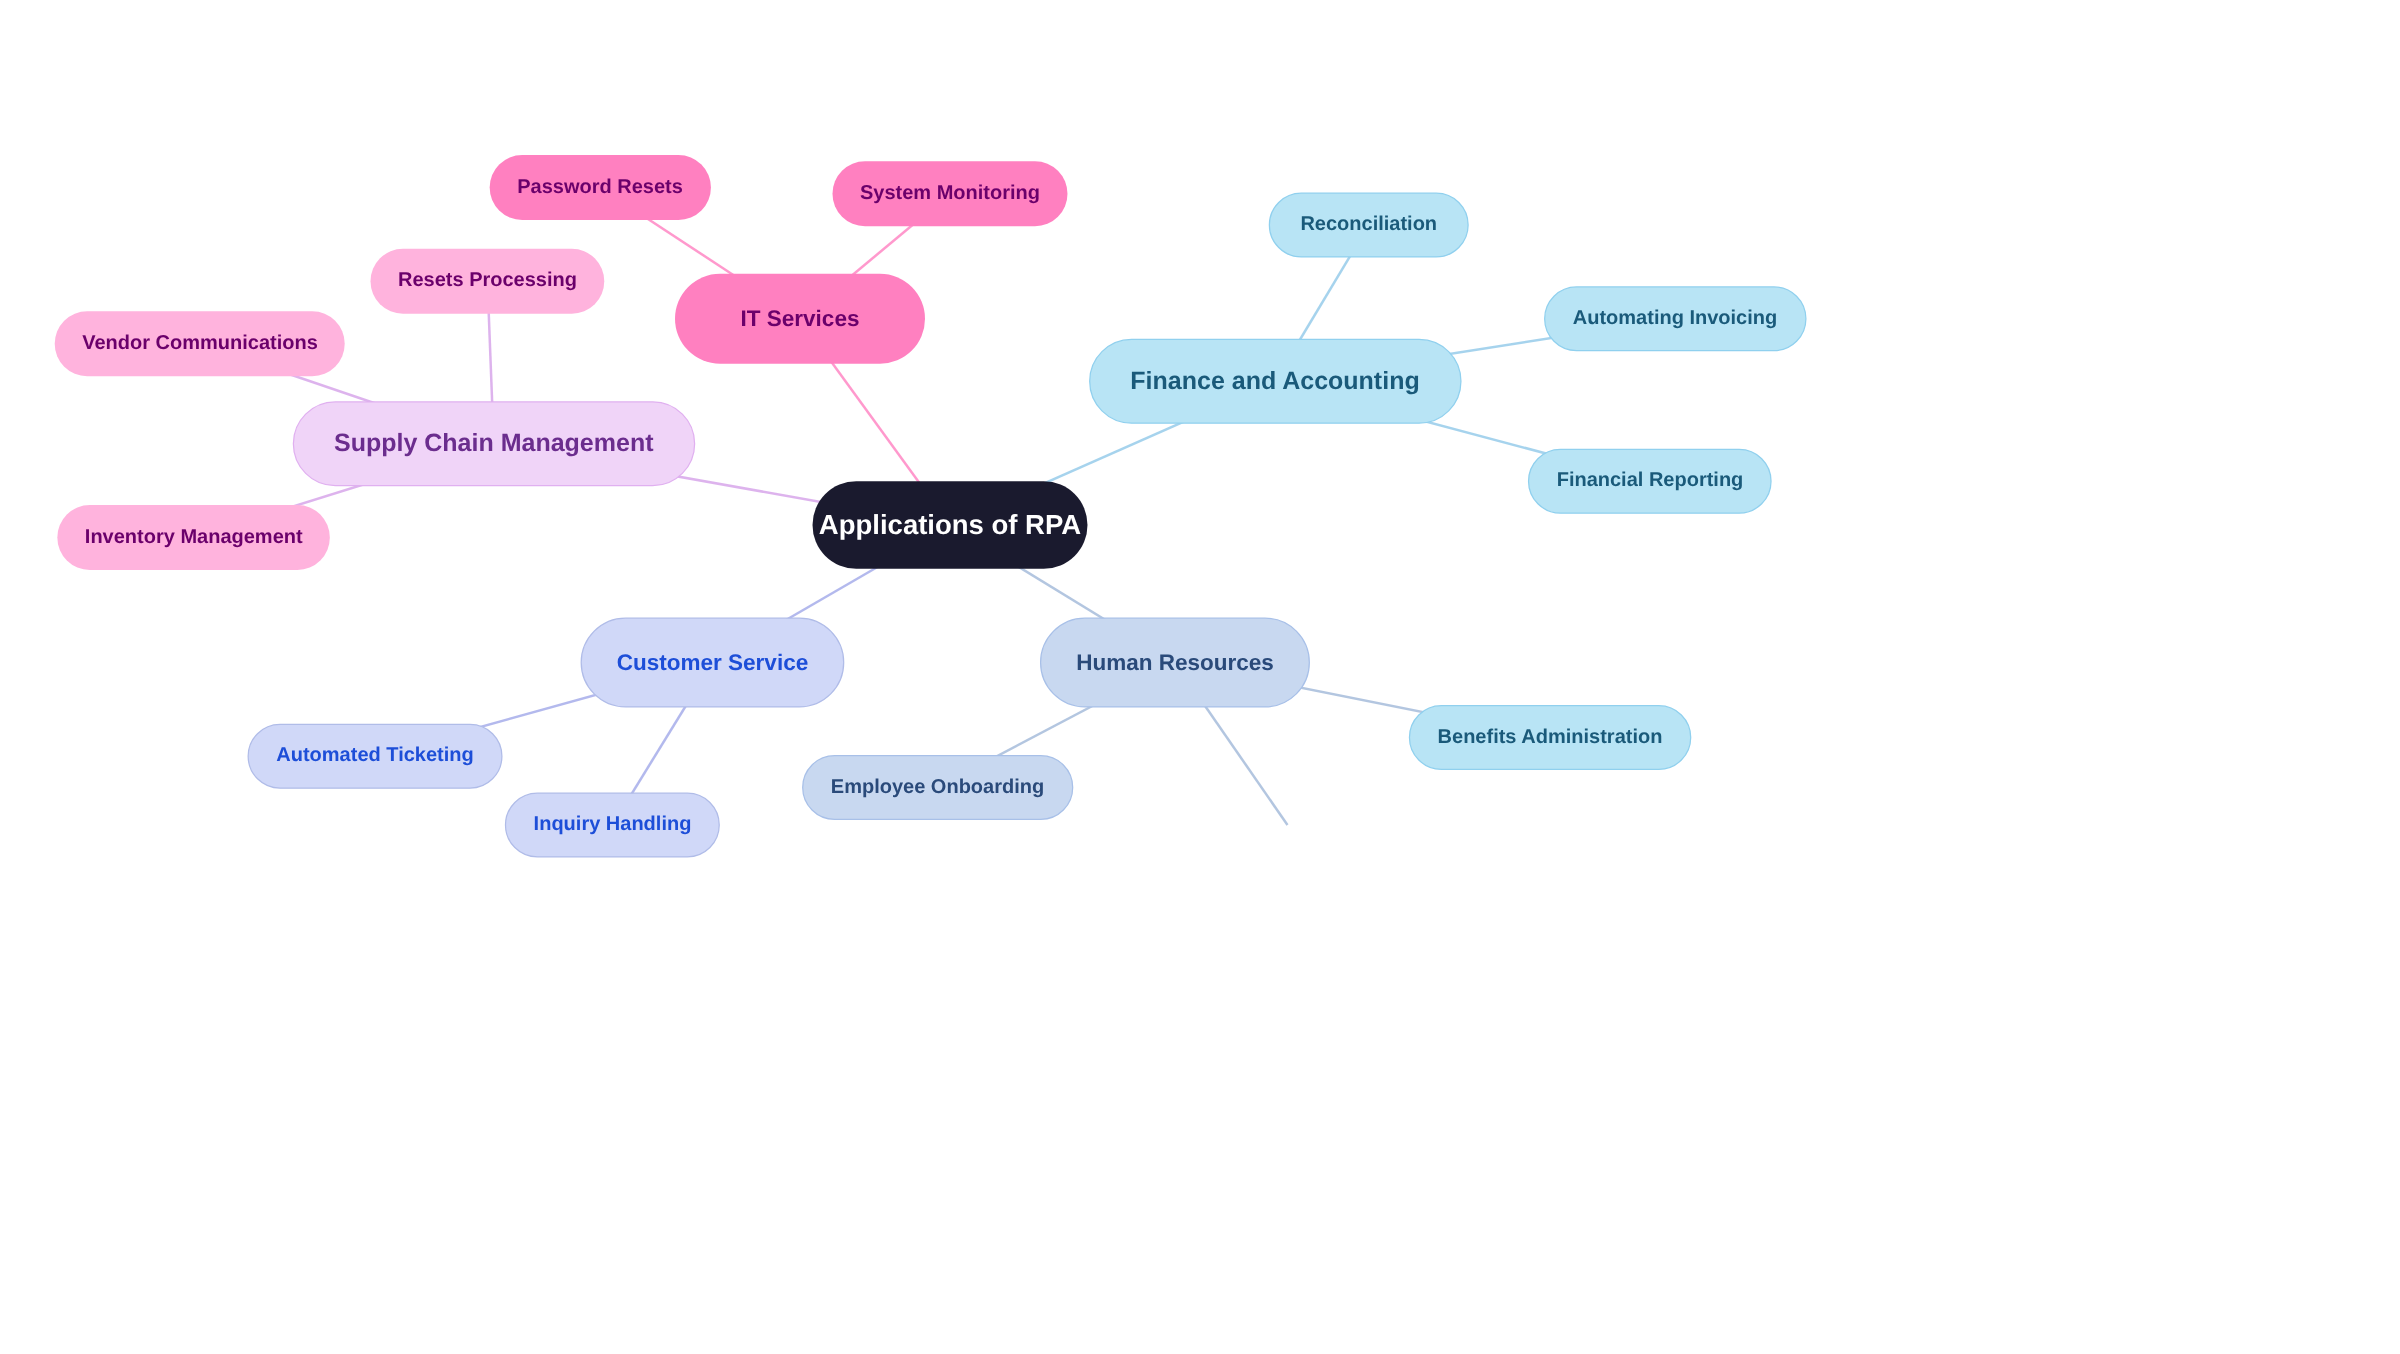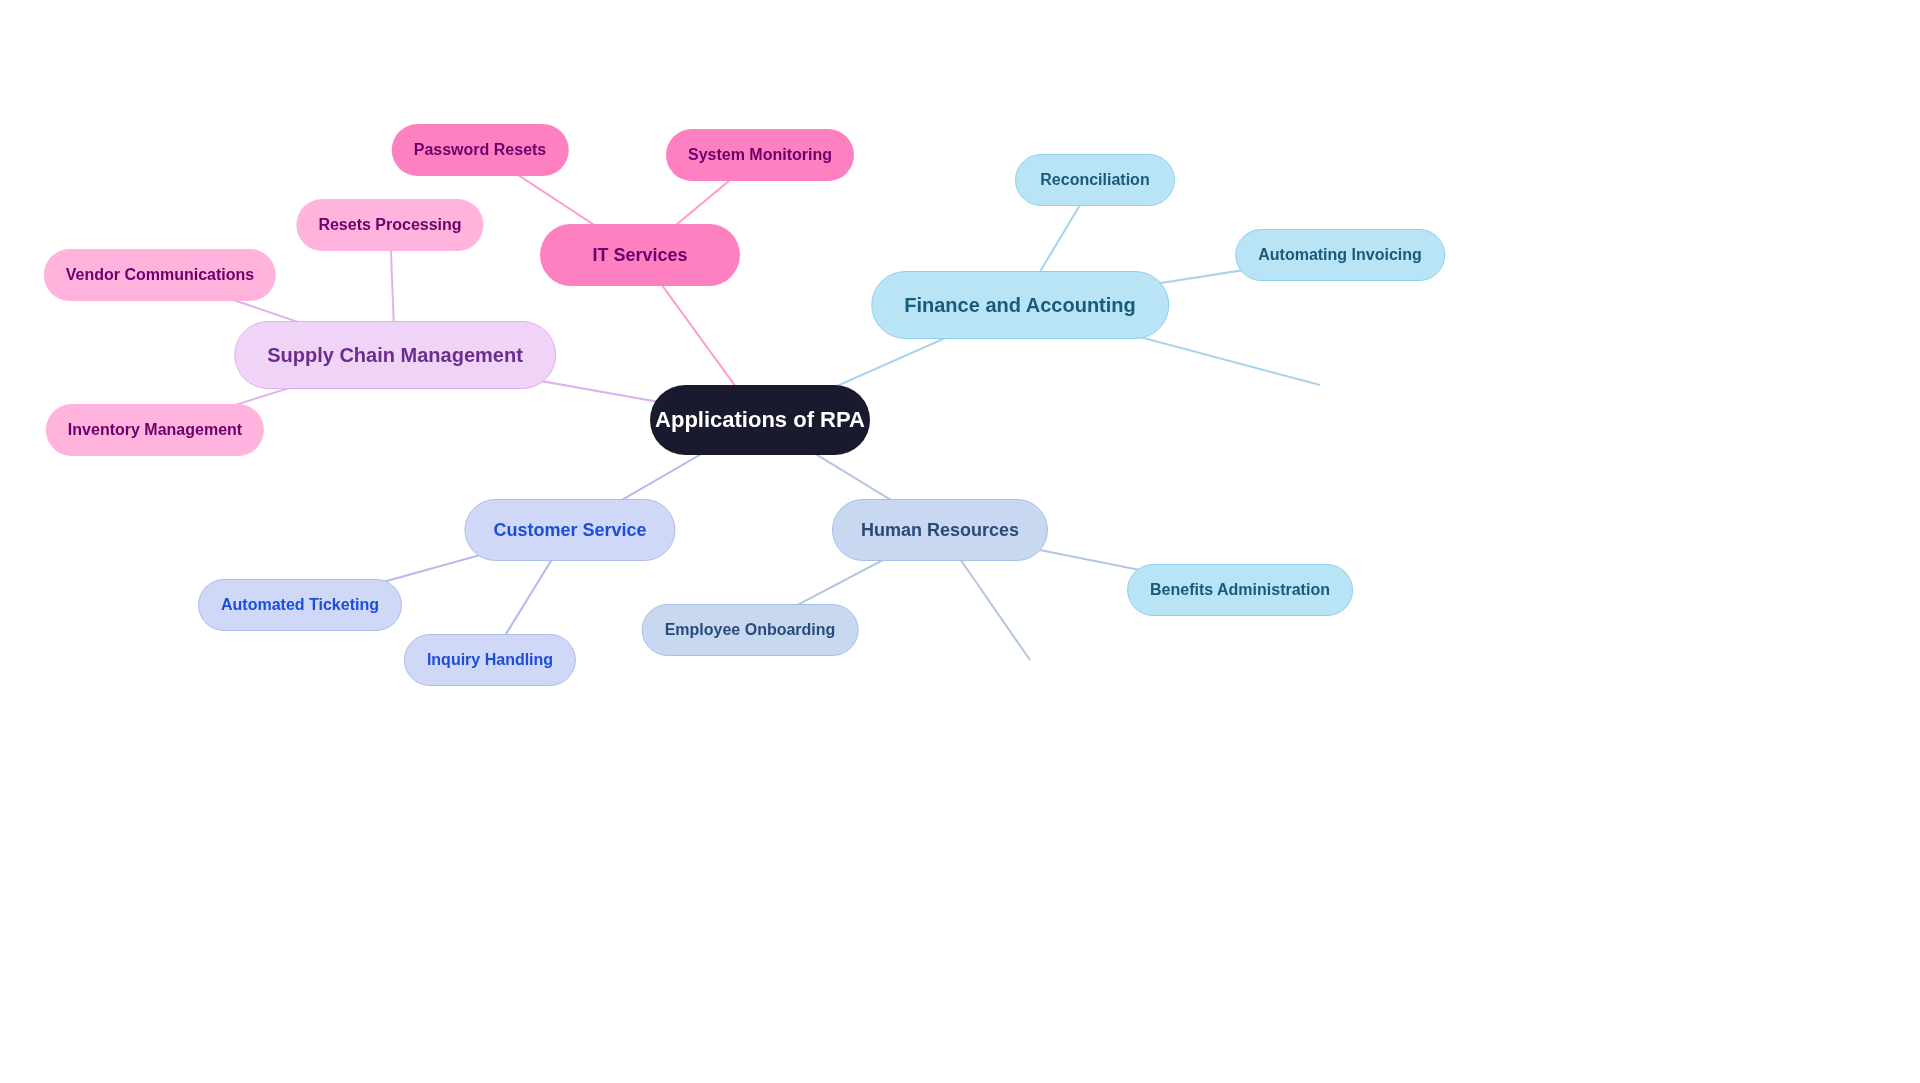--- a/index.html
+++ b/index.html
@@ -65,21 +65,21 @@
       background: #c8d8f0;
       color: #2a4a7a;
       border: 1.5px solid #a8c0e8;
     }
     .node-periwinkle {
       background: #d0d8f8;
       color: #1d4ed8;
       border: 1.5px solid #b0bce8;
     }
     .node-sm { font-size: 16px; padding: 14px 22px; min-width: 160px; height: 52px; }
-    .node-md { font-size: 18px; padding: 16px 28px; min-width: 200px; height: 62px; }
+    .node-md { font-size: 18px; padding: 16px 28px; min-width: 200px; height: 72px; }
     .node-lg { font-size: 20px; padding: 10px 32px; min-width: 230px; height: 68px; }
   </style>
 </head>
 <body>
 
 <div id="mindmap-container">
   <svg id="connections">
       <line x1="760" y1="420" x2="640" y2="255" stroke="#ff80c0" stroke-width="2" stroke-opacity="0.8"></line>
       <line x1="640" y1="255" x2="480" y2="150" stroke="#ff80c0" stroke-width="2" stroke-opacity="0.8"></line>
       <line x1="640" y1="255" x2="760" y2="155" stroke="#ff80c0" stroke-width="2" stroke-opacity="0.8"></line>
@@ -103,19 +103,20 @@
     <div class="node node-pink node-md" style="left: 640px; top: 255px;">IT Services</div>
     <div class="node node-pink node-sm" style="left: 480px; top: 150px;">Password Resets</div>
     <div class="node node-pink node-sm" style="left: 760px; top: 155px;">System Monitoring</div>
     <div class="node node-mauve node-lg" style="left: 395px; top: 355px;">Supply Chain Management</div>
     <div class="node node-pink-light node-sm" style="left: 390px; top: 225px;">Resets Processing</div>
     <div class="node node-pink-light node-sm" style="left: 160px; top: 275px;">Vendor Communications</div>
     <div class="node node-pink-light node-sm" style="left: 155px; top: 430px;">Inventory Management</div>
     <div class="node node-blue-light node-lg" style="left: 1020px; top: 305px;">Finance and Accounting</div>
     <div class="node node-blue-light node-sm" style="left: 1095px; top: 180px;">Reconciliation</div>
     <div class="node node-blue-light node-sm" style="left: 1340px; top: 255px;">Automating Invoicing</div>
+    <div class="node node-blue-light node-sm" style="left: 1320px; top: 385px;">Financial Reporting</div>
     <div class="node node-periwinkle node-md" style="left: 570px; top: 530px;">Customer Service</div>
     <div class="node node-periwinkle node-sm" style="left: 300px; top: 605px;">Automated Ticketing</div>
     <div class="node node-periwinkle node-sm" style="left: 490px; top: 660px;">Inquiry Handling</div>
     <div class="node node-slate node-md" style="left: 940px; top: 530px;">Human Resources</div>
     <div class="node node-slate node-sm" style="left: 750px; top: 630px;">Employee Onboarding</div>
     <div class="node node-blue-light node-sm" style="left: 1240px; top: 590px;">Benefits Administration</div>
   </div>
 
 </body></html>

